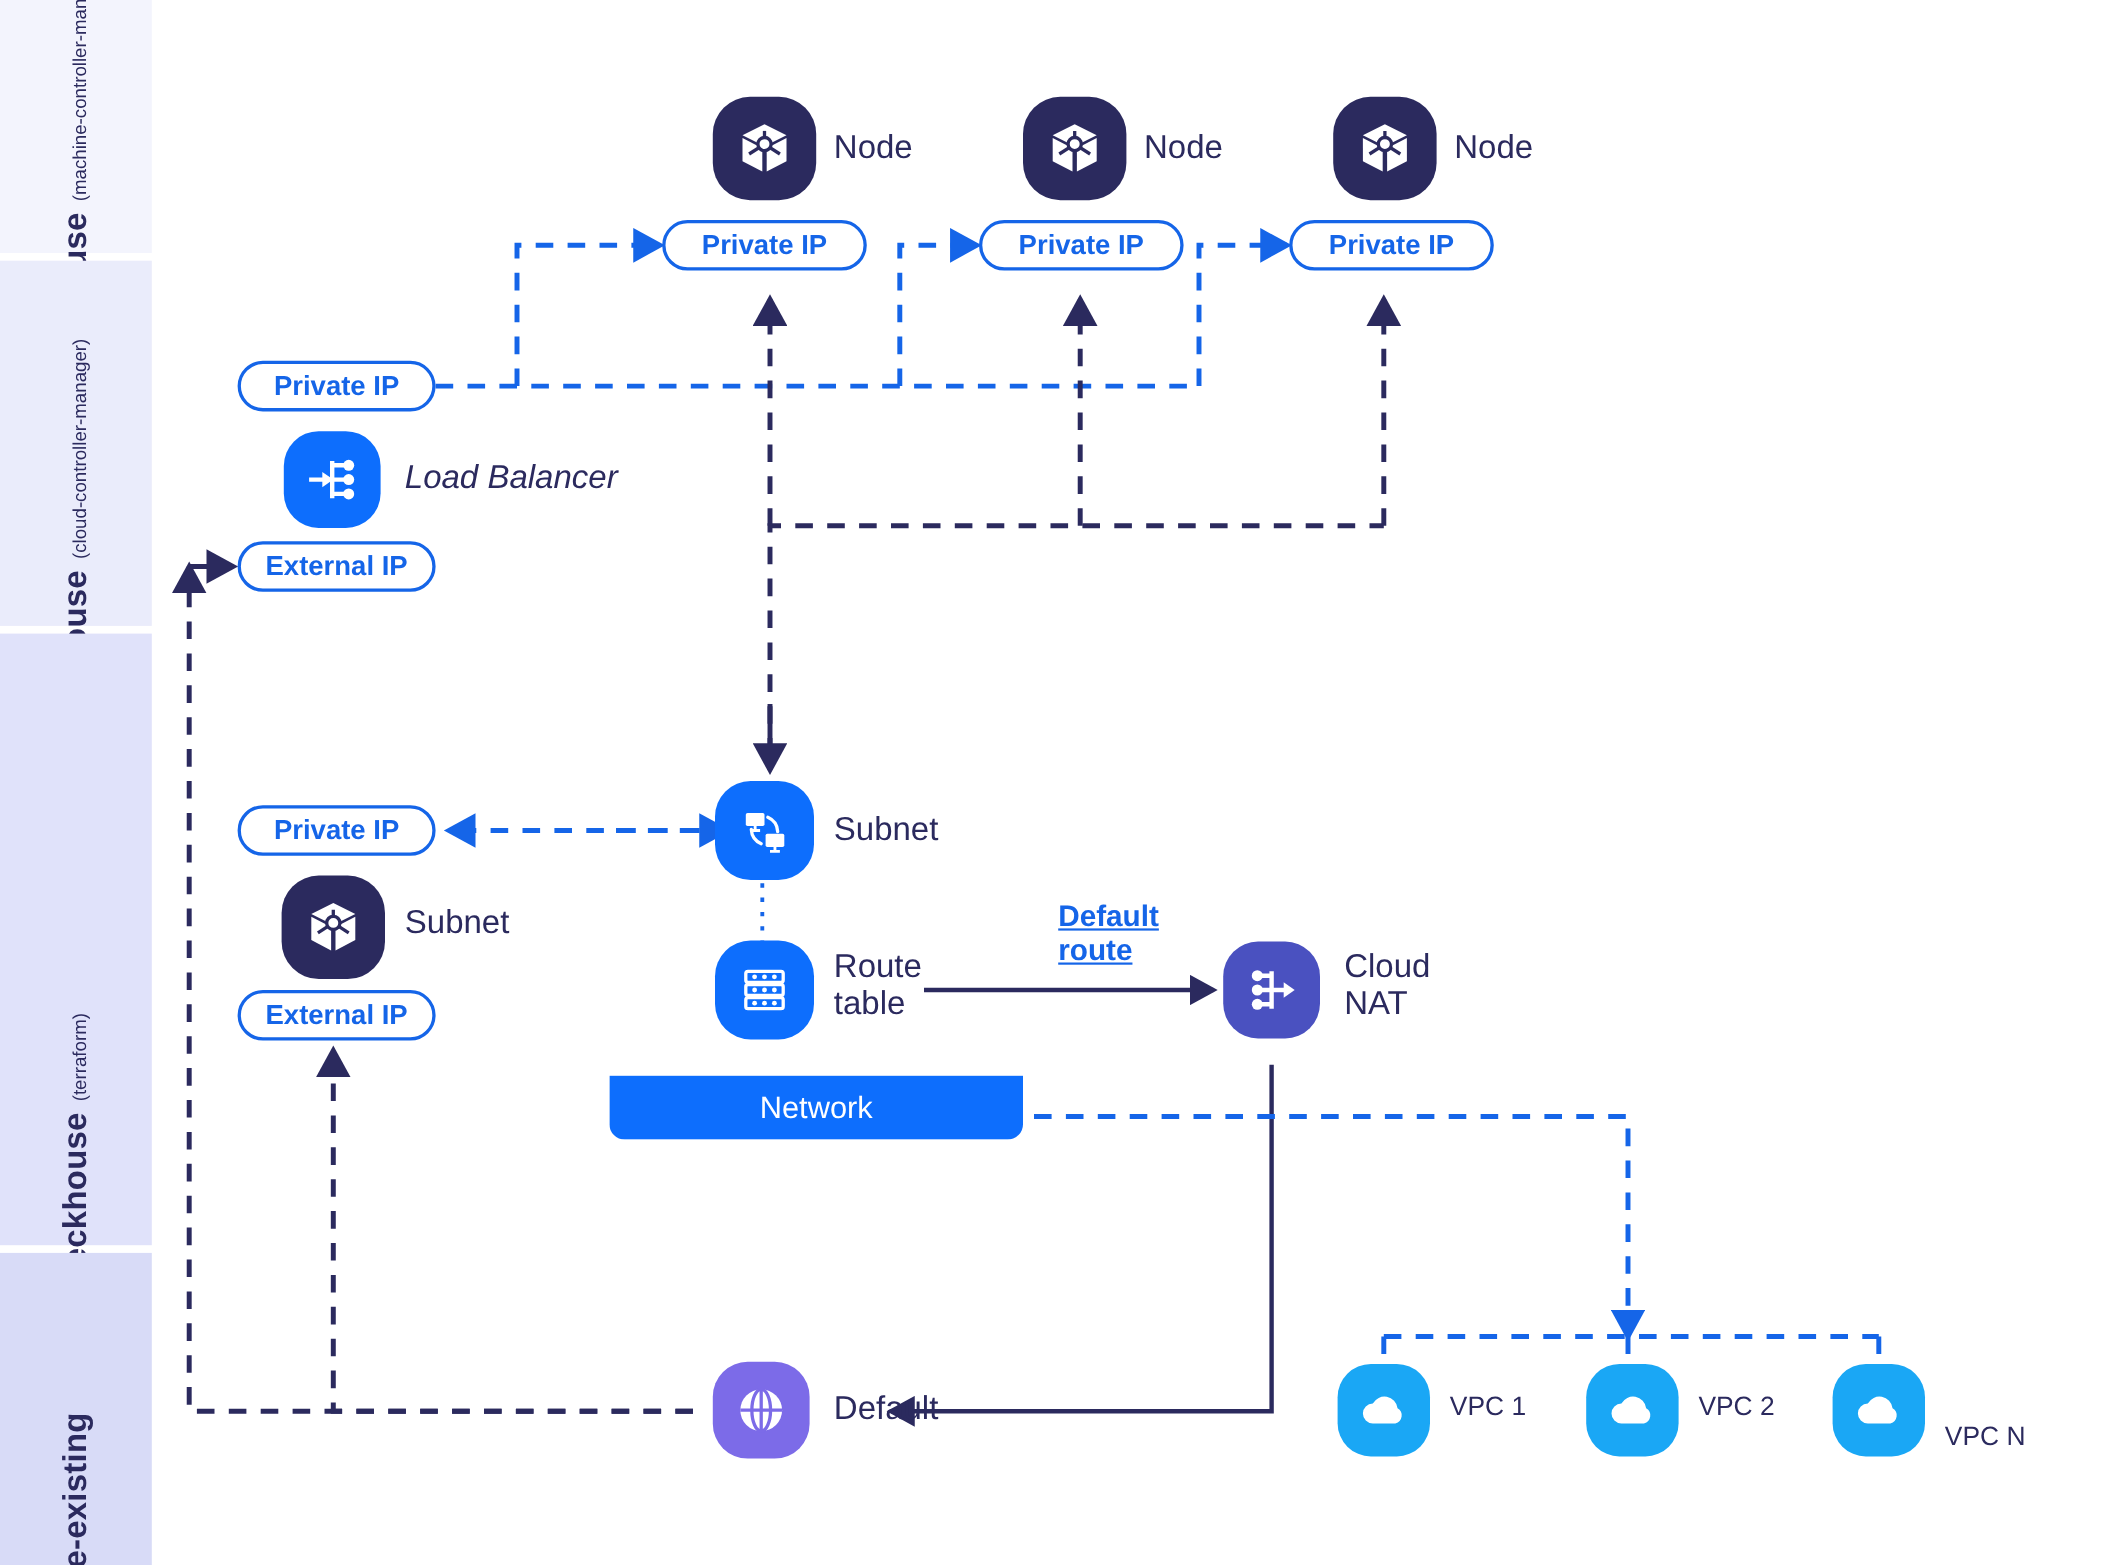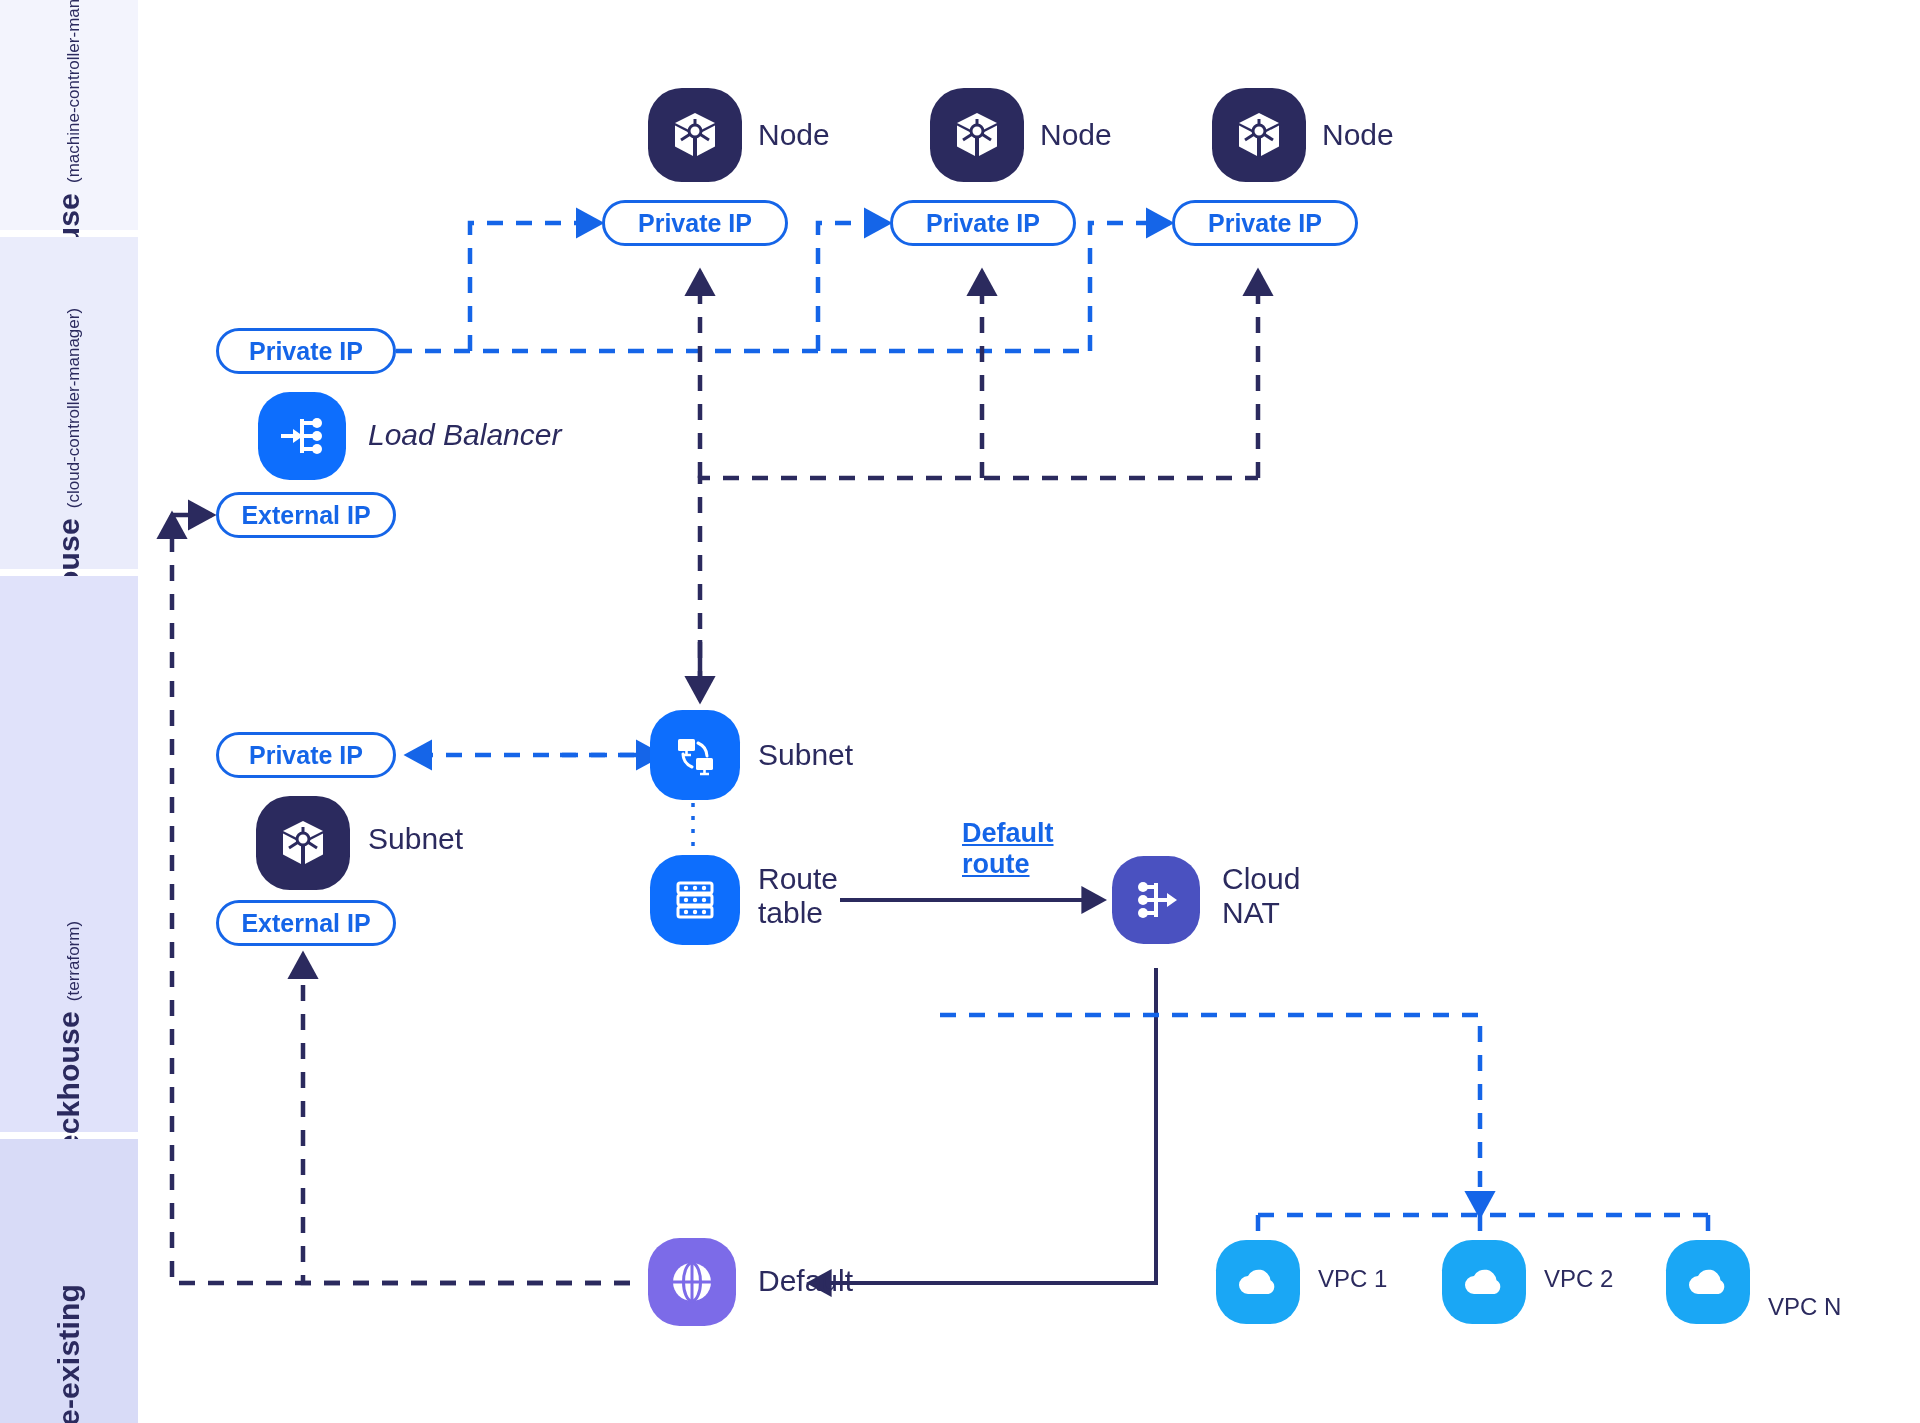--- a/index.html
+++ b/index.html
@@ -117,20 +117,25 @@
   <div class="lane" style="top:1139px;height:284px;">
     <div class="lane-label" style="background:#d8dbf7;">
       <div class="rot" style="margin-bottom:40px;">
         <span class="big">Pre-existing</span>
         <span class="small"></span>
       </div>
     </div>
     <div class="lane-body" style="background:#d8dbf7;"></div>
   </div>
 
+  <div id="network-card" style="left:554px;top:668px;width:376px;height:368px;">
+    <div id="network-bar">
+      <span>Network</span>
+    </div>
+  </div>
 
   <svg id="wires" viewBox="0 0 1920 1423">
     <defs>
       <marker id="ahB" markerWidth="7" markerHeight="7" refX="5.4" refY="3.5" orient="auto" markerUnits="strokeWidth">
         <path d="M0,0 L6.4,3.5 L0,7 z" fill="#1565e8"></path>
       </marker>
       <marker id="ahN" markerWidth="7" markerHeight="7" refX="5.4" refY="3.5" orient="auto" markerUnits="strokeWidth">
         <path d="M0,0 L6.4,3.5 L0,7 z" fill="#2b2a5e"></path>
       </marker>
     </defs>

